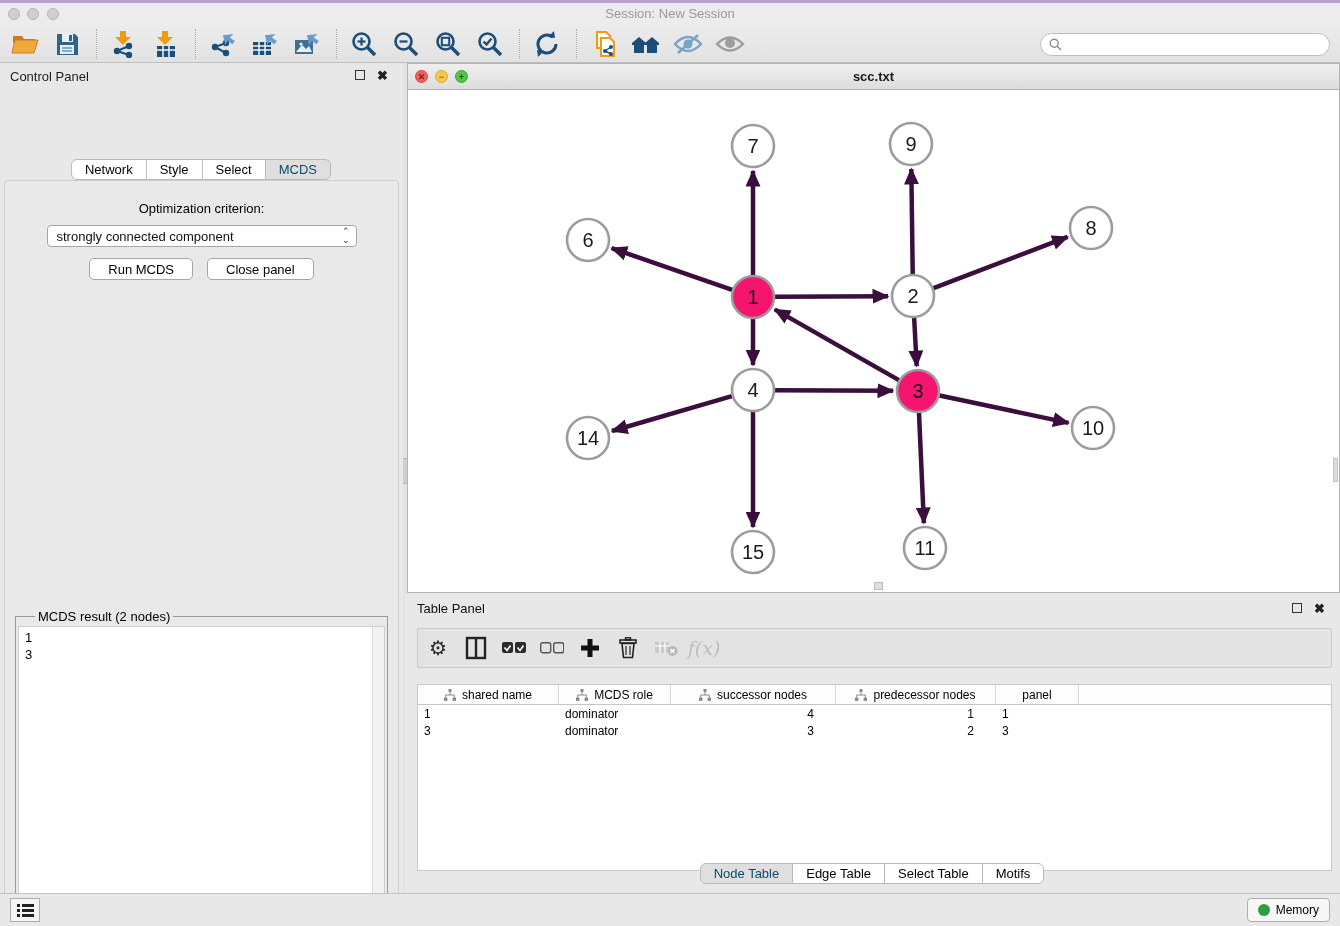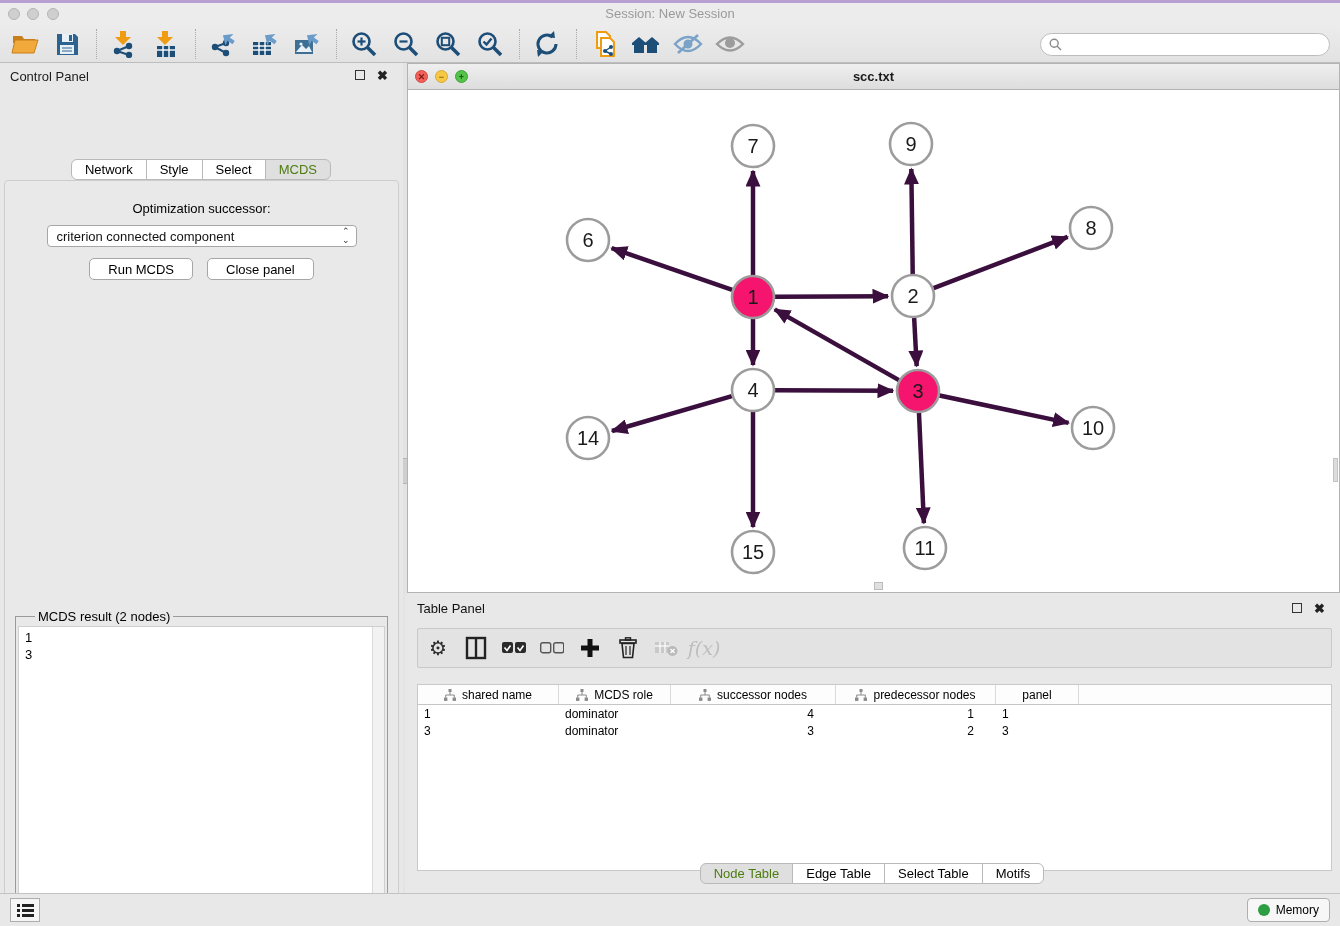--- a/index.html
+++ b/index.html
@@ -24,21 +24,21 @@
   .panel-head { position:relative; height:26px; }
   .panel-head .ph-title { position:absolute; left:10px; top:6px; font-size:13px; color:#1c1c1c; }
   .winbtn { position:absolute; top:7px; width:13px; height:13px; font-size:11px; line-height:11px; text-align:center; color:#222; cursor:default; }
   .winbtn.square { border:1.5px solid #333; width:10px; height:10px; }
   .winbtn.close { font-weight:bold; font-size:13px; }
   .tabrow { position:absolute; left:0; width:100%; display:flex; justify-content:center; }
   .ctl-tabs { top:96px; }
   .tab { border:1px solid #b9b9b9; background:#fff; padding:2px 13px; font-size:13px; margin-left:-1px; color:#000; cursor:default; }
   .tab:first-child { border-radius:6px 0 0 6px; }
   .tab:last-child  { border-radius:0 6px 6px 0; }
-  .tab.selected { background:#dfdfdf; color:#4d7c0f; }
+  .tab.selected { background:#dfdfdf; color:#0c4a6e; }
   .cp-body { position:absolute; left:4px; top:117px; width:395px; height:760px; background:#e9e9e9; border:1px solid #cdcdcd; border-radius:4px; }
   .opt-label { margin-top:20px; text-align:center; font-size:13px; color:#000; }
   .dropdown { position:relative; margin:9px auto 0; width:310px; height:22px; background:#fff; border:1px solid #a6a6a6; border-radius:4px; display:flex; align-items:center; padding-left:9px; font-size:13px; }
   .dd-stepper { position:absolute; right:6px; top:1px; display:flex; flex-direction:column; align-items:center; line-height:9px; font-size:9px; color:#333; }
   .btnrow { margin-top:11px; display:flex; justify-content:center; gap:14px; }
   .pbtn { height:22px; background:#fff; border:1px solid #a6a6a6; border-radius:5px; font-size:13px; padding:0 18px; font-family:"Liberation Sans",sans-serif; color:#000; }
   fieldset.resultbox { position:absolute; left:10px; top:428px; width:373px; height:378px; border:1px solid #9a9a9a; background:#e9e9e9; }
   fieldset.resultbox legend { font-size:13px; color:#000; padding:0 3px; margin-left:19px; }
   .result-inner { position:absolute; left:2px; right:2px; top:2px; bottom:2px; background:#fff; border:1px solid #cfcfcf; }
   .result-text { position:absolute; left:6px; top:2px; font-size:13px; line-height:17px; white-space:pre; color:#000; }
@@ -249,23 +249,23 @@
     <span class="winbtn square" style="right:38px"></span>
     <span class="winbtn close" style="right:14px">✖</span>
   </div>
   <div class="tabrow ctl-tabs" id="control-tabs">
       <span class="tab">Network</span>
       <span class="tab">Style</span>
       <span class="tab">Select</span>
       <span class="tab selected">MCDS</span>
     </div>
   <div class="cp-body">
-    <div class="opt-label">Optimization successor:</div>
+    <div class="opt-label">Optimization criterion:</div>
     <div class="dropdown">
-      <span>criterion connected component</span>
+      <span>strongly connected component</span>
       <span class="dd-stepper">
           <span>⌃</span>
           <span>⌄</span>
         </span>
     </div>
     <div class="btnrow">
       <button class="pbtn">Run MCDS</button>
       <button class="pbtn">Close panel</button>
     </div>
     <fieldset class="resultbox">

